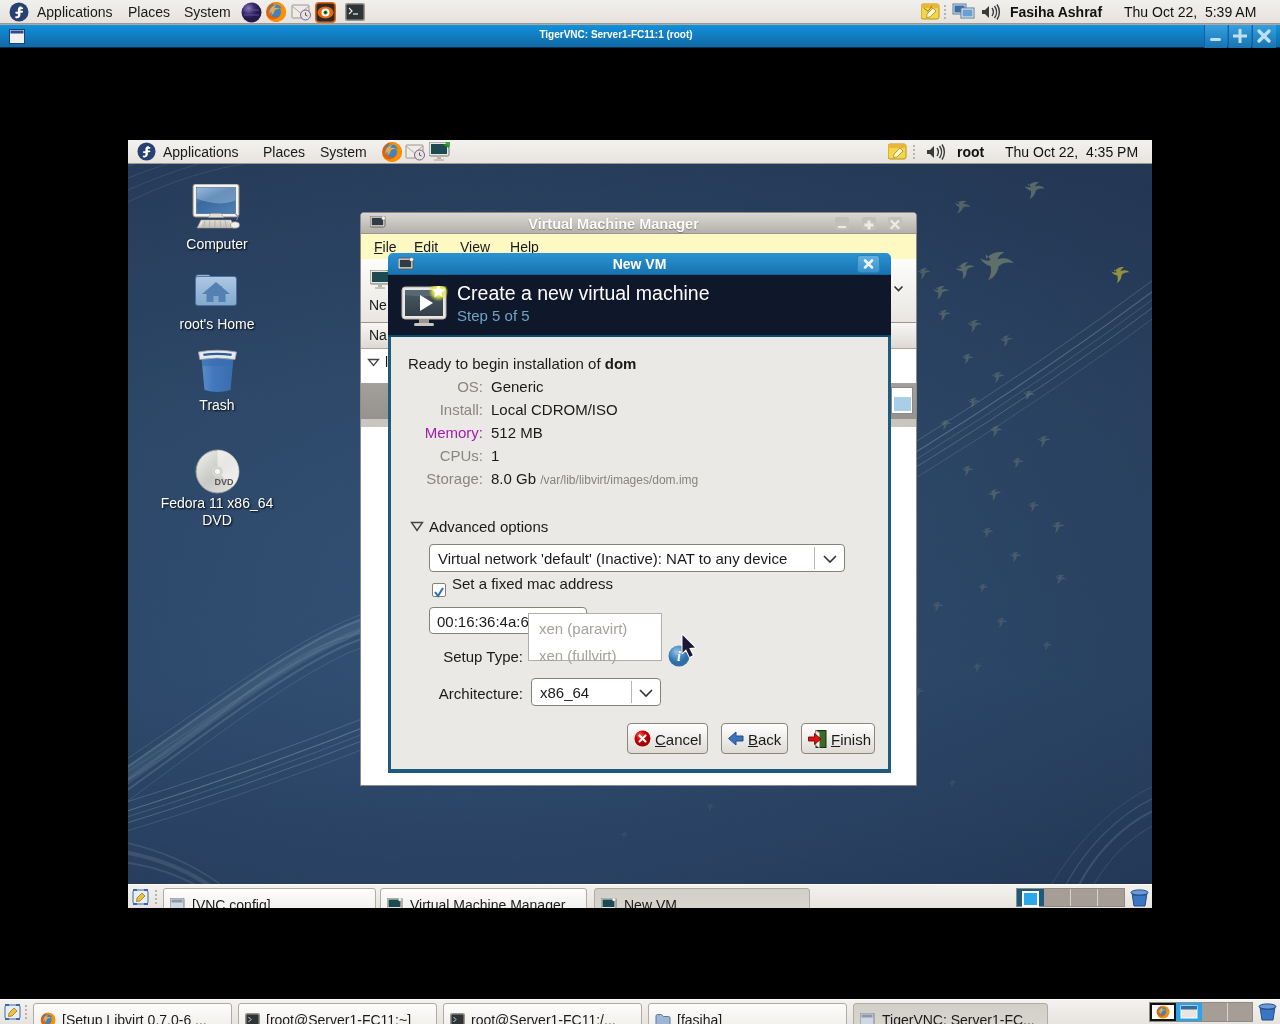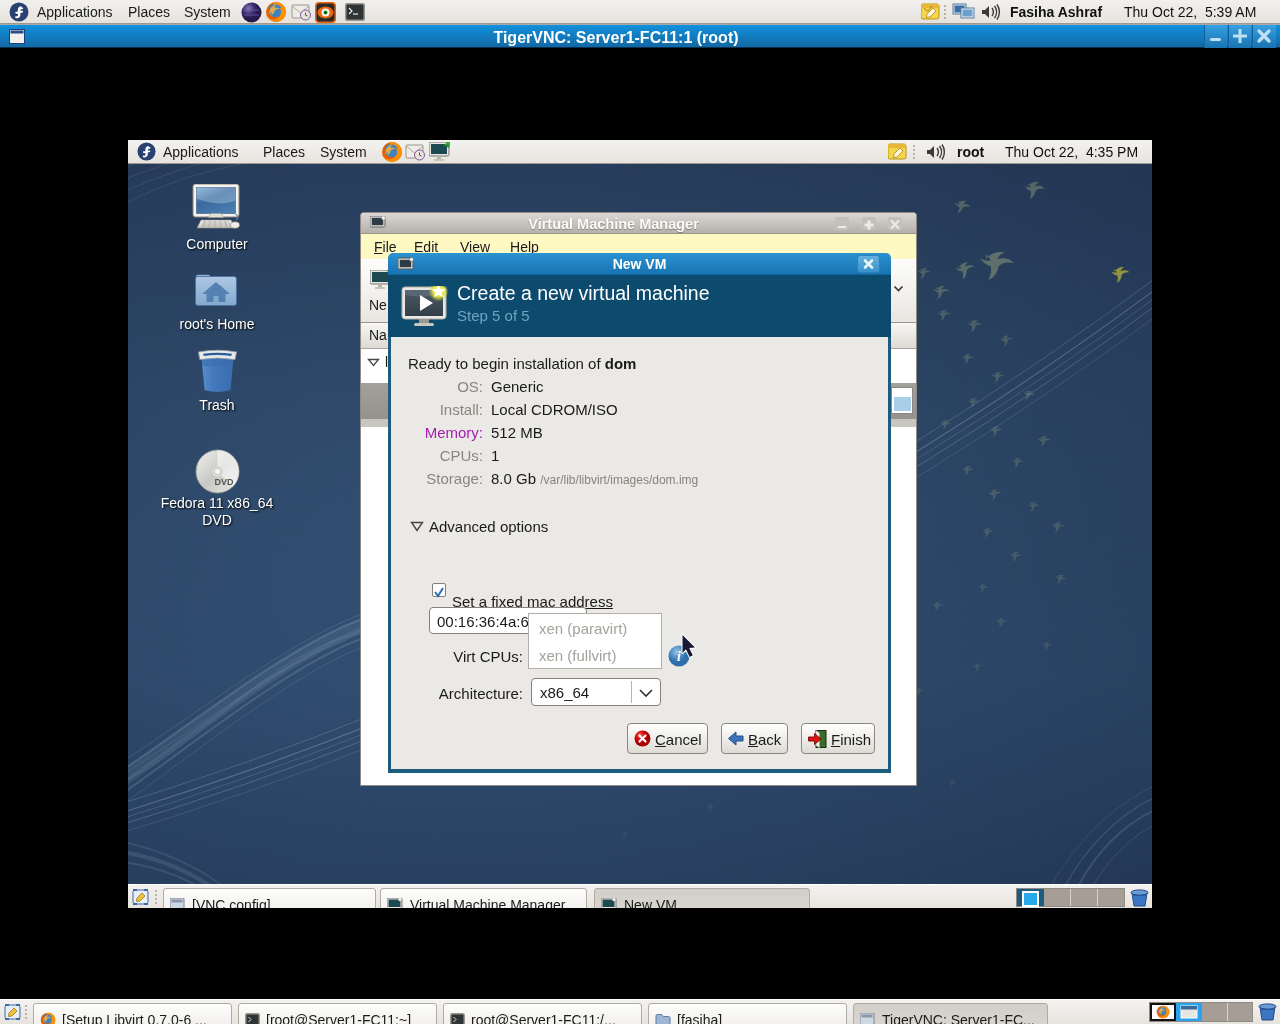--- a/index.html
+++ b/index.html
@@ -82,21 +82,21 @@
         </svg></div>
   <div class="abs" style="left:1010px;top:4px;font-size:14px;font-weight:bold;color:#111;">Fasiha Ashraf</div>
   <div class="abs" style="left:1124px;top:4px;font-size:14px;color:#111;">Thu Oct 22,&nbsp; 5:39 AM</div>
 </div>
 
 <div class="abs" id="titlebar" style="left:0;top:24px;width:1280px;height:24px;background:linear-gradient(#1191dc,#1268a4);border-top:1px solid #a8a8a8;border-bottom:1px solid #0a3050;box-sizing:border-box;">
   <div class="abs" style="left:9px;top:4px;"><svg width="16" height="15">
           <rect x="0.5" y="0.5" width="15" height="14" fill="#f2f1ee" stroke="#1c3f7a"></rect>
           <rect x="1.5" y="1.5" width="13" height="3" fill="#2a4e8a"></rect>
         </svg></div>
-  <div class="abs" style="left:0;top:4px;width:1232px;text-align:center;font-size:16px;font-weight:bold;color:#fff;">TigerVNC: Server1-FC11:1 (root)</div>
+  <div class="abs" style="left:0;top:4px;width:1232px;text-align:center;font-size:10px;font-weight:bold;color:#fff;">TigerVNC: Server1-FC11:1 (root)</div>
   <div class="abs" style="left:1204px;top:0px;width:23px;height:23px;background:linear-gradient(#35a0e2,#1a73b0);border-left:1px solid #1262a0;box-sizing:border-box;"><svg width="22" height="22">
           <rect x="5" y="13" width="11" height="3" rx="1.5" fill="#bfdff2"></rect>
         </svg></div>
   <div class="abs" style="left:1228px;top:0px;width:23px;height:23px;background:linear-gradient(#35a0e2,#1a73b0);border-left:1px solid #1262a0;box-sizing:border-box;"><svg width="22" height="22">
           <path d="M9.5 4h3v5.5H18v3h-5.5V18h-3v-5.5H4v-3h5.5z" fill="#bfdff2"></path>
         </svg></div>
   <div class="abs" style="left:1252px;top:0px;width:24px;height:23px;background:linear-gradient(#35a0e2,#1a73b0);border-left:1px solid #1262a0;box-sizing:border-box;"><svg width="22" height="22">
           <path d="M6 6l10 10M16 6L6 16" stroke="#bfdff2" stroke-width="3.4" stroke-linecap="round"></path>
         </svg></div>
 </div>
@@ -385,21 +385,21 @@
               <rect x="0" y="1" width="15" height="11" rx="1.5" fill="#dcdad6" stroke="#555"></rect>
               <rect x="1.8" y="2.8" width="11.4" height="7.4" fill="#2e3c46"></rect>
               <circle cx="13.5" cy="2.5" r="2" fill="#f4f4f2" stroke="#666" stroke-width=".5"></circle>
             </svg></div>
       <div class="abs" style="left:0;top:3px;width:100%;text-align:center;font-size:14px;font-weight:bold;color:#fff;">New VM</div>
       <div class="abs" style="left:469px;top:2px;width:23px;height:18px;background:linear-gradient(#62b1dd,#3a93cc);border-radius:3px;border:1px solid #2b81b8;box-sizing:border-box;"><svg width="21" height="16">
               <path d="M7 4.5l7 7M14 4.5l-7 7" stroke="#eaf4fa" stroke-width="2.6" stroke-linecap="round"></path>
             </svg></div>
     </div>
 
-    <div class="abs" style="left:0;top:22px;width:503px;height:62px;background:#0c4a6e;border-bottom:2px solid #0b4a6e;box-sizing:border-box;">
+    <div class="abs" style="left:0;top:22px;width:503px;height:62px;background:#0f172a;border-bottom:2px solid #0b4a6e;box-sizing:border-box;">
       <div class="abs" style="left:13px;top:11px;"><svg width="50" height="40">
               <defs>
                 <linearGradient id="hscr" x1="0" y1="0" x2="0" y2="1">
                   <stop offset="0" stop-color="#4a5a66"></stop>
                   <stop offset="1" stop-color="#333f48"></stop>
                 </linearGradient>
                 <radialGradient id="glow" cx="50%" cy="50%">
                   <stop offset="0" stop-color="#fbffa0"></stop>
                   <stop offset="55%" stop-color="#e8ea3c" stop-opacity=".9"></stop>
                   <stop offset="100%" stop-color="#d8dc20" stop-opacity="0"></stop>
@@ -428,35 +428,42 @@
       <div class="abs t13" style="left:100px;top:87px;">512 MB</div>
       <div class="abs t13" style="left:0px;top:110px;width:92px;text-align:right;color:#8a8680;">CPUs:</div>
       <div class="abs t13" style="left:100px;top:110px;">1</div>
       <div class="abs t13" style="left:0px;top:133px;width:92px;text-align:right;color:#8a8680;">Storage:</div>
       <div class="abs t13" style="left:100px;top:133px;">8.0 Gb <span style="font-size:12px;color:#87837d;">/var/lib/libvirt/images/dom.img</span></div>
       <svg class="abs" style="left:19px;top:184px;" width="15" height="11">
             <path d="M1.5 1.5h11L7 9.5z" fill="none" stroke="#444" stroke-width="1.4"></path>
           </svg>
       <div class="abs t13" style="left:38px;top:181px;">Advanced options</div>
 
+      <div class="abs" style="left:38px;top:207px;width:416px;height:28px;background:#fff;border:1px solid #878279;border-radius:4px;box-sizing:border-box;">
+        <div class="abs t13" style="left:8px;top:5px;">Virtual network 'default' (Inactive): NAT to any device</div>
+        <div class="abs" style="left:384px;top:2px;width:1px;height:22px;background:#b9b5ae;"></div>
+        <svg class="abs" style="left:392px;top:9px;" width="16" height="10">
+              <path d="M2 2l6 6 6-6" stroke="#333" stroke-width="1.6" fill="none"></path>
+            </svg>
+      </div>
 
       <div class="abs" style="left:41px;top:246px;width:14px;height:14px;background:#fff;border:1px solid #857f76;border-radius:2px;box-sizing:border-box;"><svg width="12" height="12">
               <path d="M2 6l3 4 5-8" stroke="#2a70b8" stroke-width="2" fill="none"></path>
             </svg></div>
-      <div class="abs t13" style="left:61px;top:256px;text-decoration:underline;">Set a fixed mac address</div>
+      <div class="abs t13" style="left:61px;top:238px;">Set a fixed mac address</div>
 
       <div class="abs" style="left:38px;top:270px;width:158px;height:27px;background:#fff;border:1px solid #878279;border-radius:4px 4px 0 4px;box-sizing:border-box;">
         <div class="abs t13" style="left:7px;top:5px;white-space:nowrap;">00:16:36:4a:6</div>
       </div>
 
-      <div class="abs" style="left:137px;top:276px;width:134px;height:56px;background:#fff;border:1px solid #b3afa8;box-sizing:border-box;">
+      <div class="abs" style="left:137px;top:276px;width:134px;height:48px;background:#fff;border:1px solid #b3afa8;box-sizing:border-box;">
         <div class="abs" style="left:10px;top:6px;font-size:15px;color:#a5a29c;">xen (paravirt)</div>
         <div class="abs" style="left:10px;top:33px;font-size:15px;color:#a5a29c;">xen (fullvirt)</div>
       </div>
-      <div class="abs t13" style="left:0px;top:311px;width:132px;text-align:right;">Virt CPUs:</div>
+      <div class="abs t13" style="left:0px;top:311px;width:132px;text-align:right;">Setup Type:</div>
 
       <svg class="abs" style="left:277px;top:308px;" width="24" height="24">
             <defs>
               <radialGradient id="info" cx="40%" cy="30%">
                 <stop offset="0" stop-color="#9ec4e4"></stop>
                 <stop offset="60%" stop-color="#4d8ec6"></stop>
                 <stop offset="100%" stop-color="#2f6ea8"></stop>
               </radialGradient>
             </defs>
             <circle cx="11" cy="11" r="10.5" fill="url(#info)"></circle>

